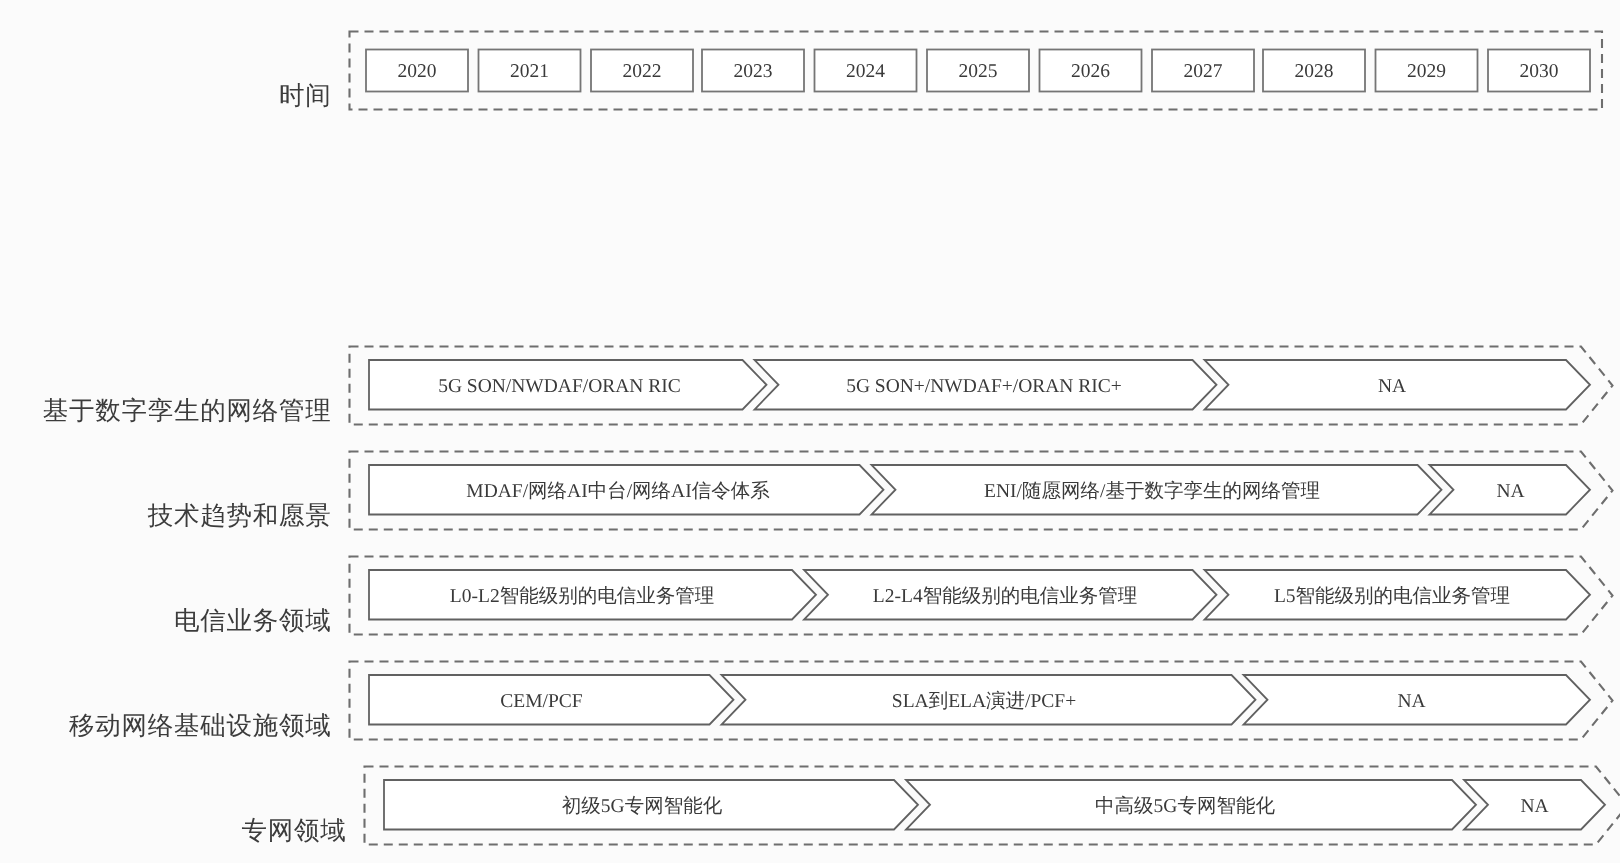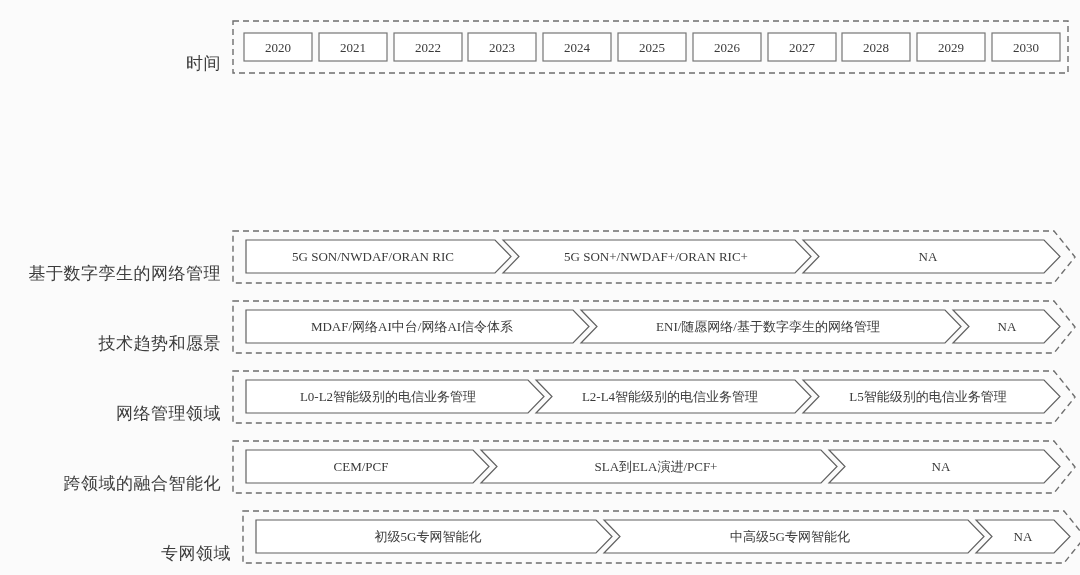--- a/index.html
+++ b/index.html
@@ -132,42 +132,42 @@
         </g>
         <g>
           <path class="seg" d="M725,11 L816,11 L832,27.5 L816,44 L725,44 L741,27.5 Z"></path>
           <text x="779" y="27.5">NA</text>
         </g>
       </svg>
     </div>
   </div>
 
   <div class="row">
-    <div class="row-label">网络管理领域</div>
+    <div class="row-label">电信业务领域</div>
     <div class="row-content">
       <svg width="880" height="56" viewBox="0 0 880 56">
         <path class="dashed" d="M5,2 L826,2 L847,28 L826,54 L5,54 Z"></path>
         <g>
           <path class="seg" d="M18,11 L300,11 L316,27.5 L300,44 L18,44 Z"></path>
           <text x="160" y="27.5">L0-L2智能级别的电信业务管理</text>
         </g>
         <g>
           <path class="seg" d="M308,11 L567,11 L583,27.5 L567,44 L308,44 L324,27.5 Z"></path>
           <text x="442" y="27.5">L2-L4智能级别的电信业务管理</text>
         </g>
         <g>
           <path class="seg" d="M575,11 L816,11 L832,27.5 L816,44 L575,44 L591,27.5 Z"></path>
           <text x="700" y="27.5">L5智能级别的电信业务管理</text>
         </g>
       </svg>
     </div>
   </div>
 
   <div class="row">
-    <div class="row-label">跨领域的融合智能化</div>
+    <div class="row-label">移动网络基础设施领域</div>
     <div class="row-content">
       <svg width="880" height="56" viewBox="0 0 880 56">
         <path class="dashed" d="M5,2 L826,2 L847,28 L826,54 L5,54 Z"></path>
         <g>
           <path class="seg" d="M18,11 L245,11 L261,27.5 L245,44 L18,44 Z"></path>
           <text x="133" y="27.5">CEM/PCF</text>
         </g>
         <g>
           <path class="seg" d="M253,11 L593,11 L609,27.5 L593,44 L253,44 L269,27.5 Z"></path>
           <text x="428" y="27.5">SLA到ELA演进/PCF+</text>

